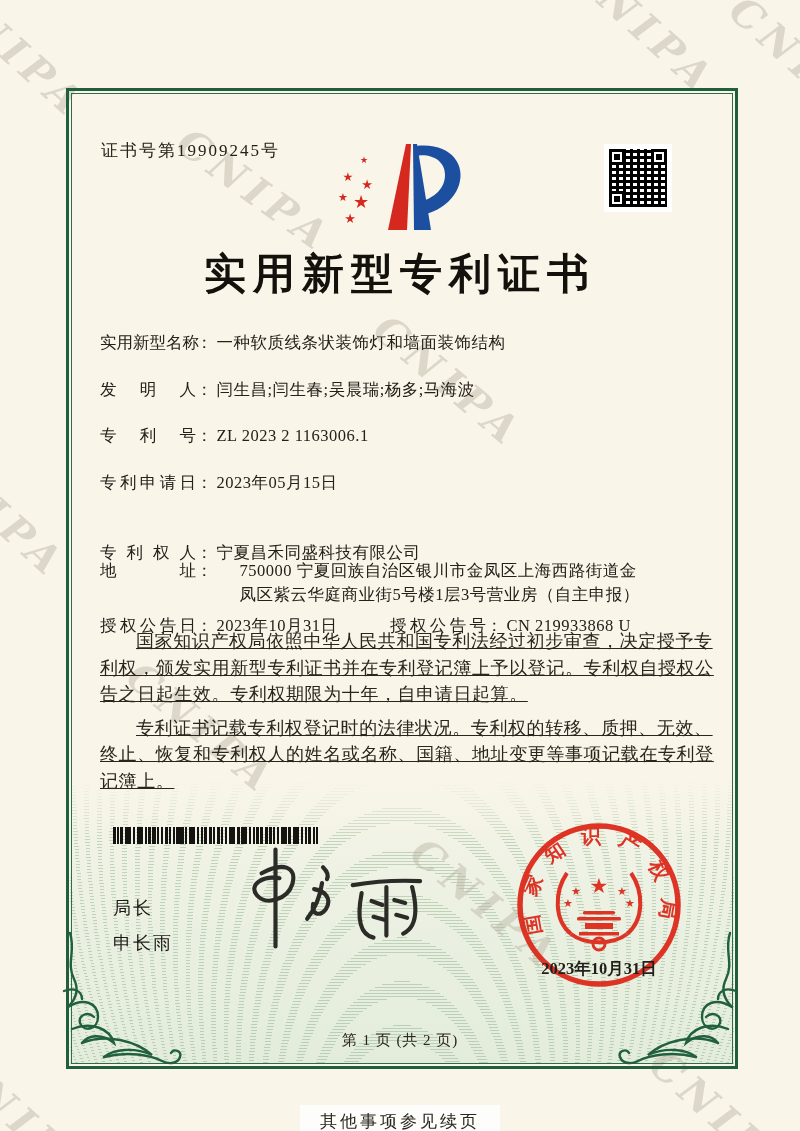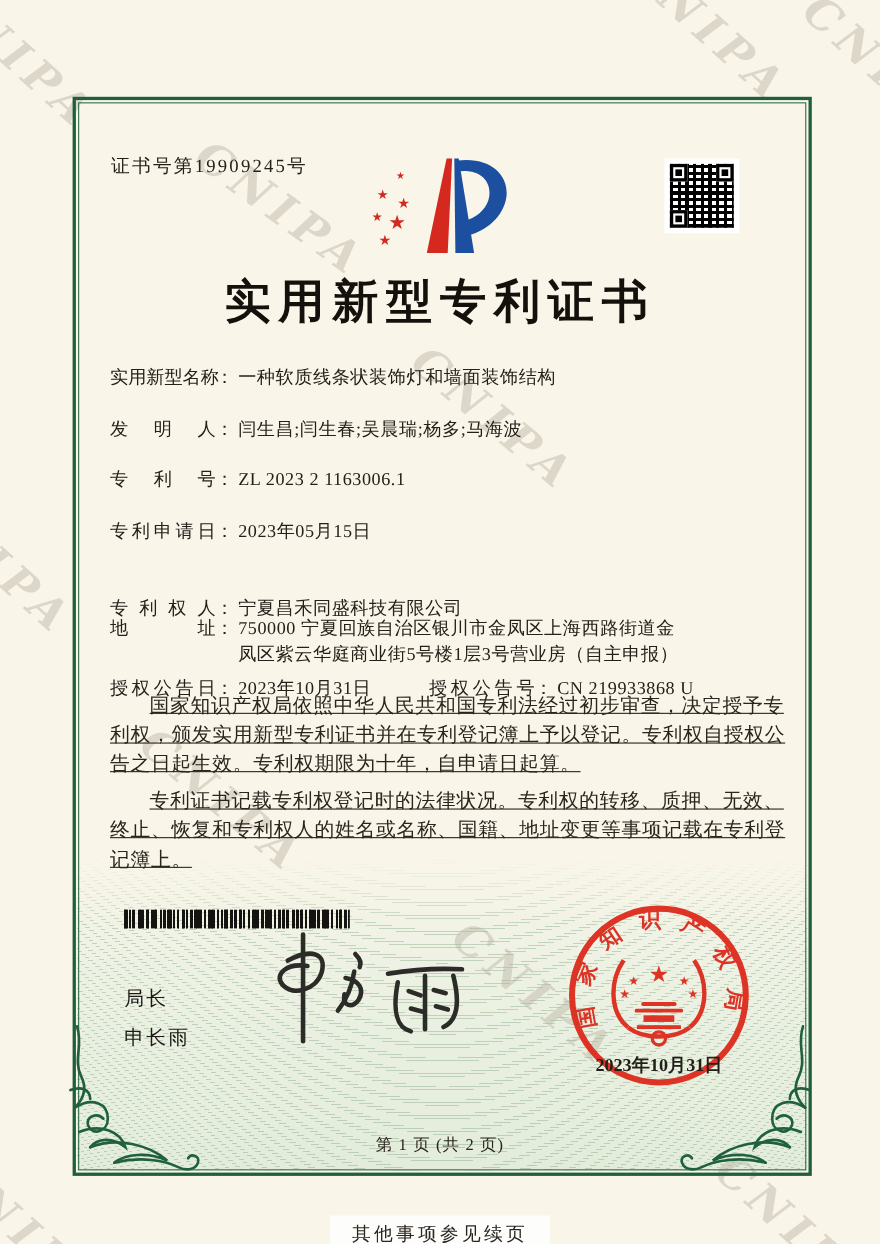--- a/index.html
+++ b/index.html
@@ -43,21 +43,21 @@
   .finder i{position:absolute; left:2px; top:2px; width:6px; height:6px; background:#000; display:block;}
   .f-tl{left:0; top:0;} .f-tr{right:0; top:0;} .f-bl{left:0; bottom:0;}
   
   .title{position:absolute; left:0; top:246px; width:100%; text-align:center;
     font-size:42px; font-weight:bold; letter-spacing:7px; color:#14110d;}
   
   .row{position:absolute; left:100px; font-size:16.5px; line-height:24px; white-space:nowrap;}
   .lbl{display:inline-block; width:96px; text-align:justify; text-align-last:justify; vertical-align:top;}
   .coln{display:inline-block; vertical-align:top; margin-right:4px;}
   .val{display:inline-block; vertical-align:top; letter-spacing:0.5px;}
-  .val.pre{white-space:pre-line; width:505px;}
+  .val.pre{white-space:pre-line; width:505px;margin-left:23px;}
   .pair2{position:absolute; left:290px; top:0; white-space:nowrap;}
   
   .paras{position:absolute; left:100px; top:628px; width:614px;
     font-size:18px; line-height:26.5px; color:#2a251d; letter-spacing:0.6px;text-decoration:underline;}
   .paras p{margin:0 0 7px 0; text-indent:2em;}
   
   .barcode{position:absolute; left:113px; top:827px; width:205px; height:17px;
     background-image:
       repeating-linear-gradient(90deg,#15130f 0 2px,transparent 2px 4px),
       repeating-linear-gradient(90deg,#15130f 0 1px,transparent 1px 7px),

